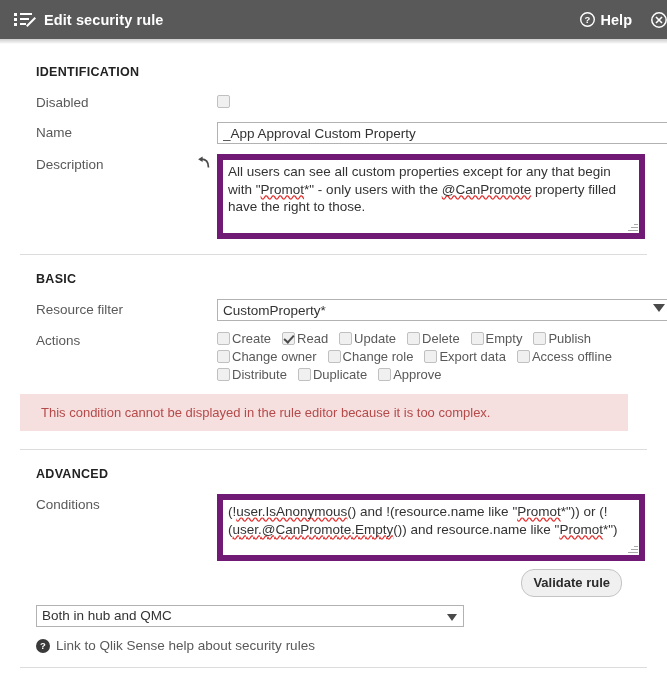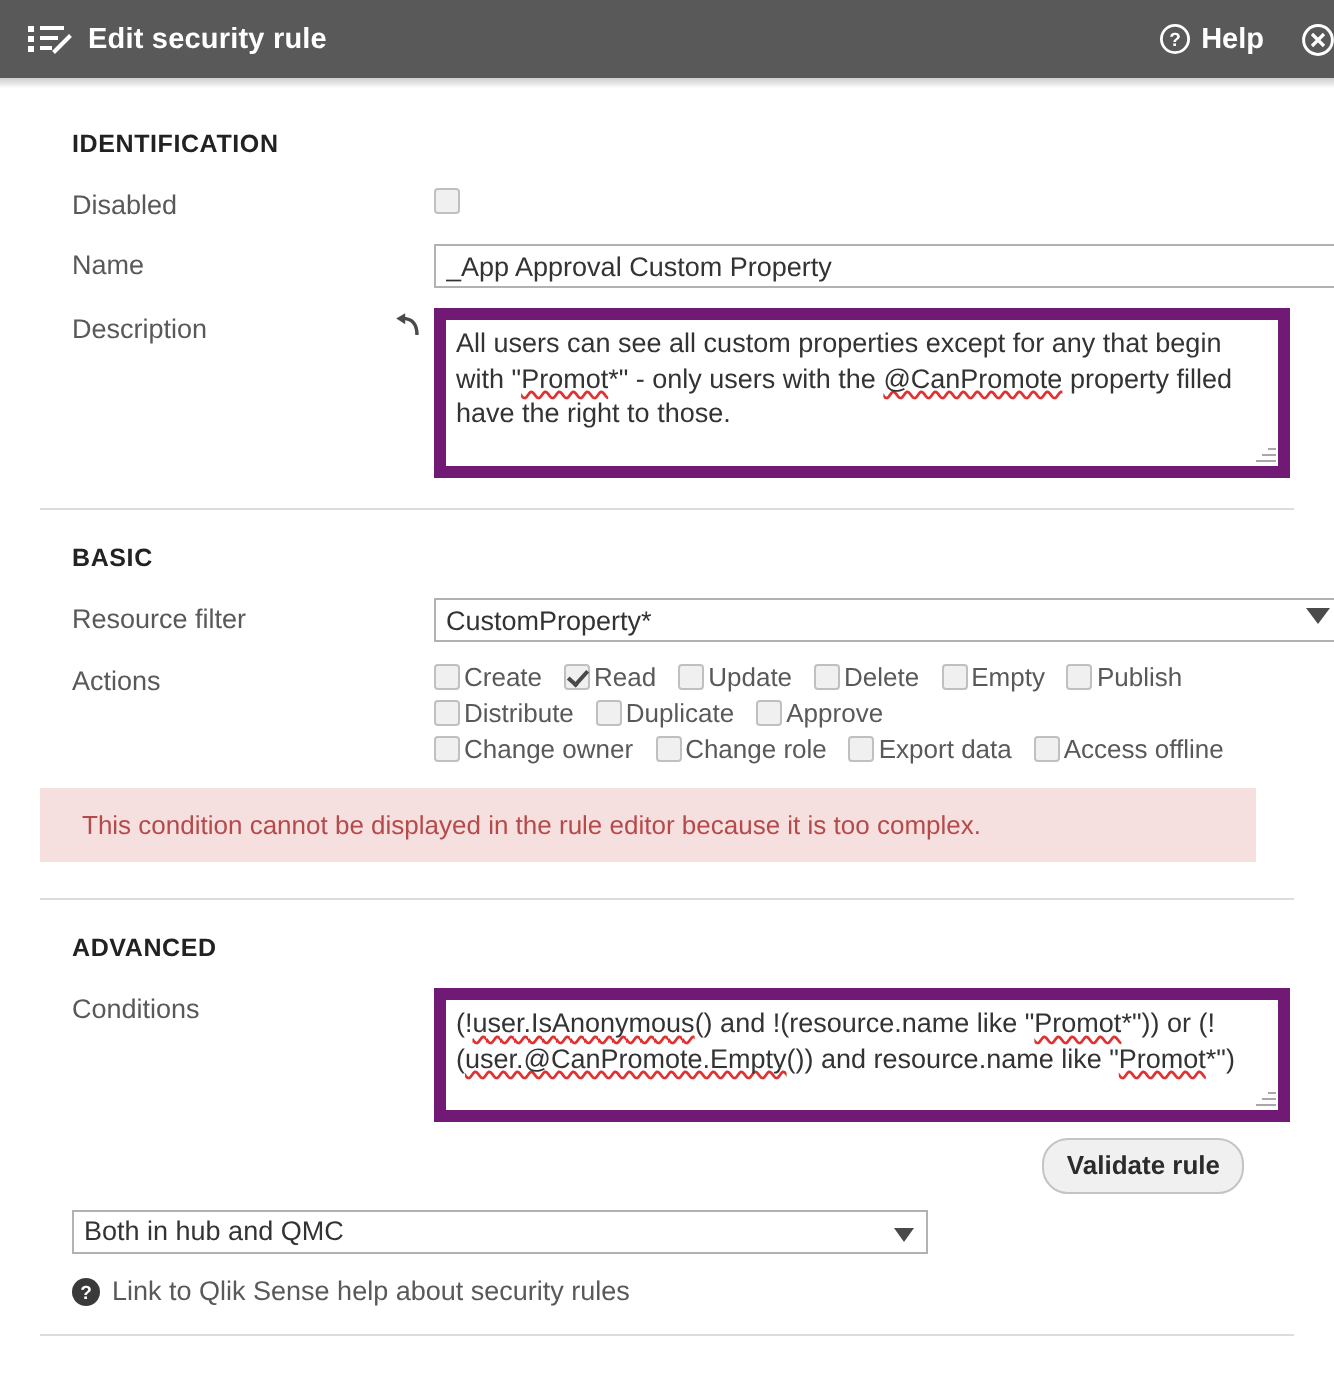--- a/index.html
+++ b/index.html
@@ -349,47 +349,47 @@
               <span>Empty</span>
             </span>
           <span class="act">
               <span class="cbx"></span>
               <span>Publish</span>
             </span>
         </div>
         <div class="act-line">
           <span class="act">
               <span class="cbx"></span>
-              <span>Distribute</span>
-            </span>
-          <span class="act">
-              <span class="cbx"></span>
-              <span>Duplicate</span>
-            </span>
-          <span class="act">
-              <span class="cbx"></span>
-              <span>Approve</span>
+              <span>Change owner</span>
+            </span>
+          <span class="act">
+              <span class="cbx"></span>
+              <span>Change role</span>
+            </span>
+          <span class="act">
+              <span class="cbx"></span>
+              <span>Export data</span>
+            </span>
+          <span class="act">
+              <span class="cbx"></span>
+              <span>Access offline</span>
             </span>
         </div>
         <div class="act-line">
           <span class="act">
               <span class="cbx"></span>
-              <span>Change owner</span>
-            </span>
-          <span class="act">
-              <span class="cbx"></span>
-              <span>Change role</span>
-            </span>
-          <span class="act">
-              <span class="cbx"></span>
-              <span>Export data</span>
-            </span>
-          <span class="act">
-              <span class="cbx"></span>
-              <span>Access offline</span>
+              <span>Distribute</span>
+            </span>
+          <span class="act">
+              <span class="cbx"></span>
+              <span>Duplicate</span>
+            </span>
+          <span class="act">
+              <span class="cbx"></span>
+              <span>Approve</span>
             </span>
         </div>
       </div>
     </div>
   </div>
 </div>
 
 <div style="height:10px;"></div>
 <div class="warn">This condition cannot be displayed in the rule editor because it is too complex.</div>
 

